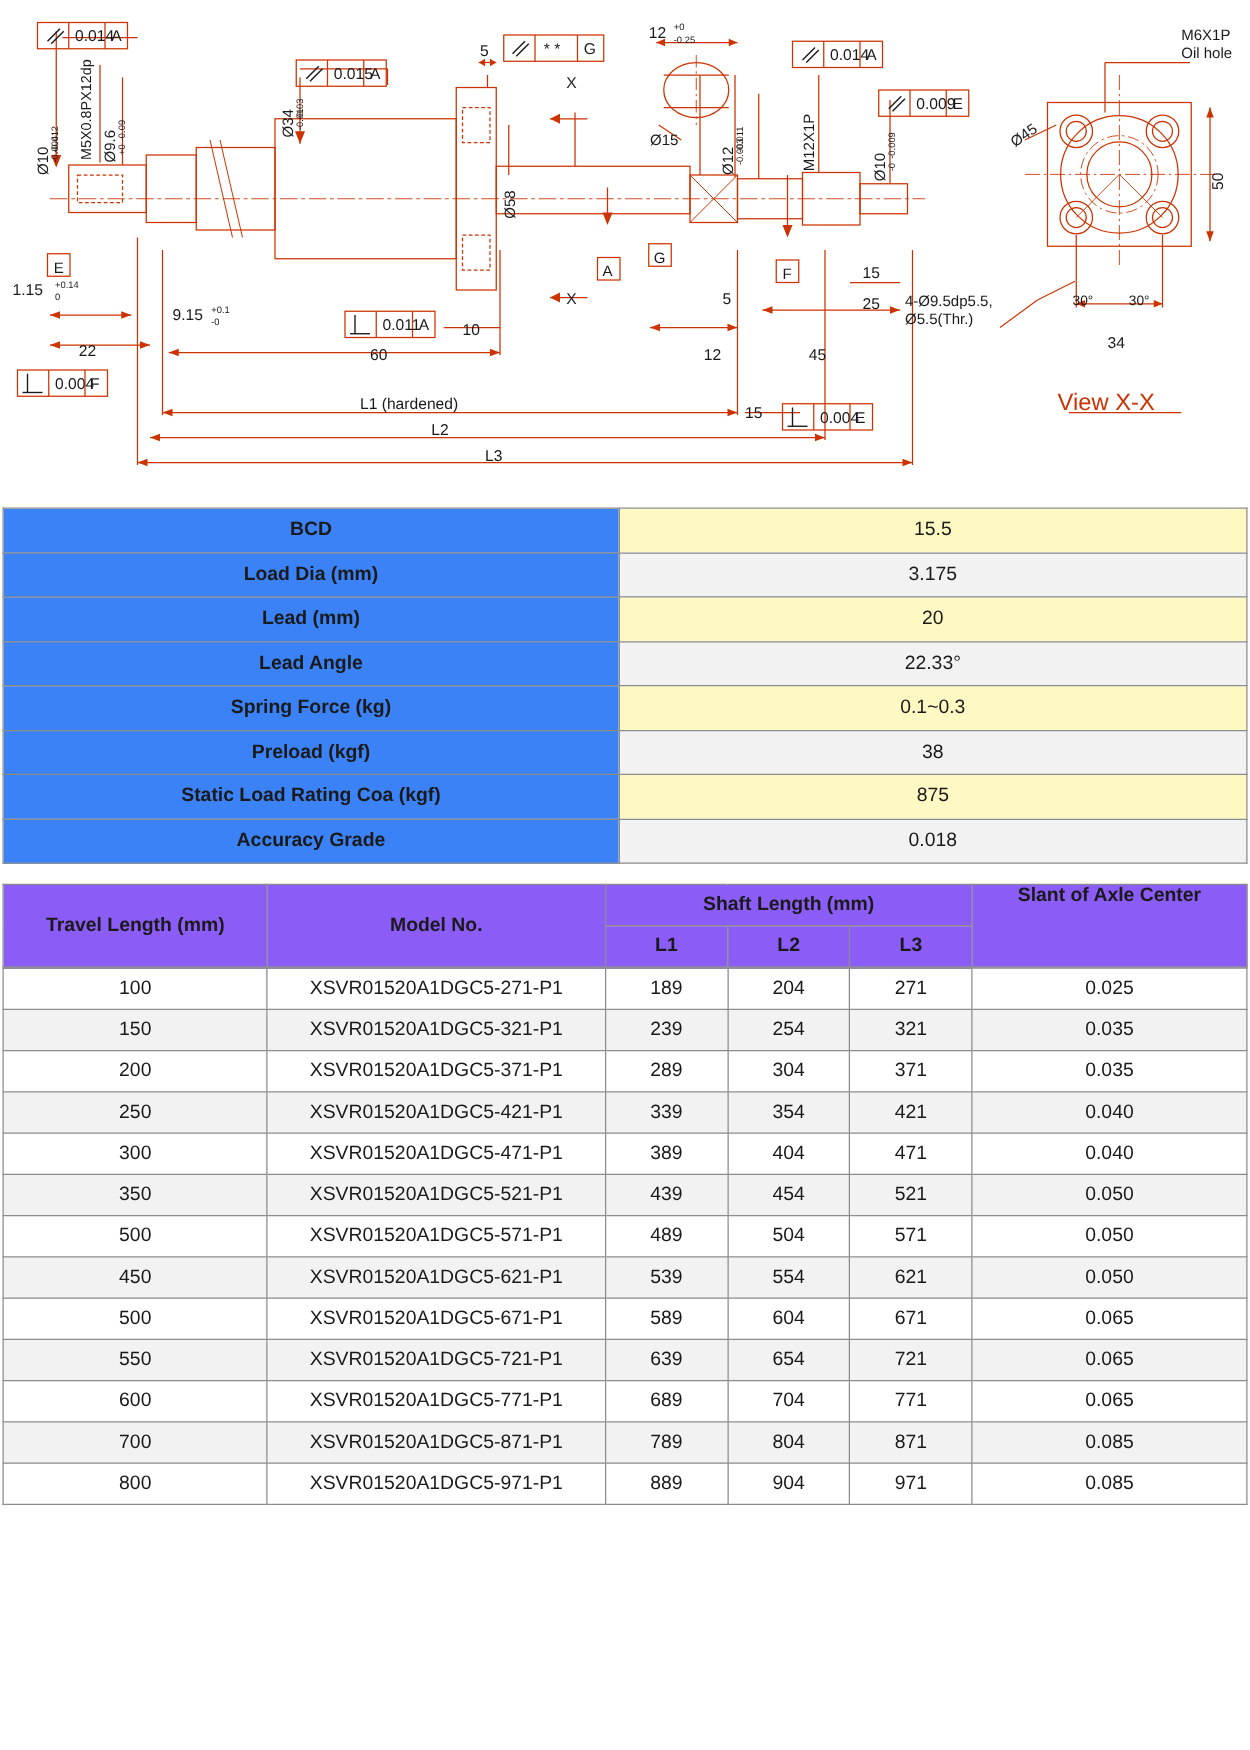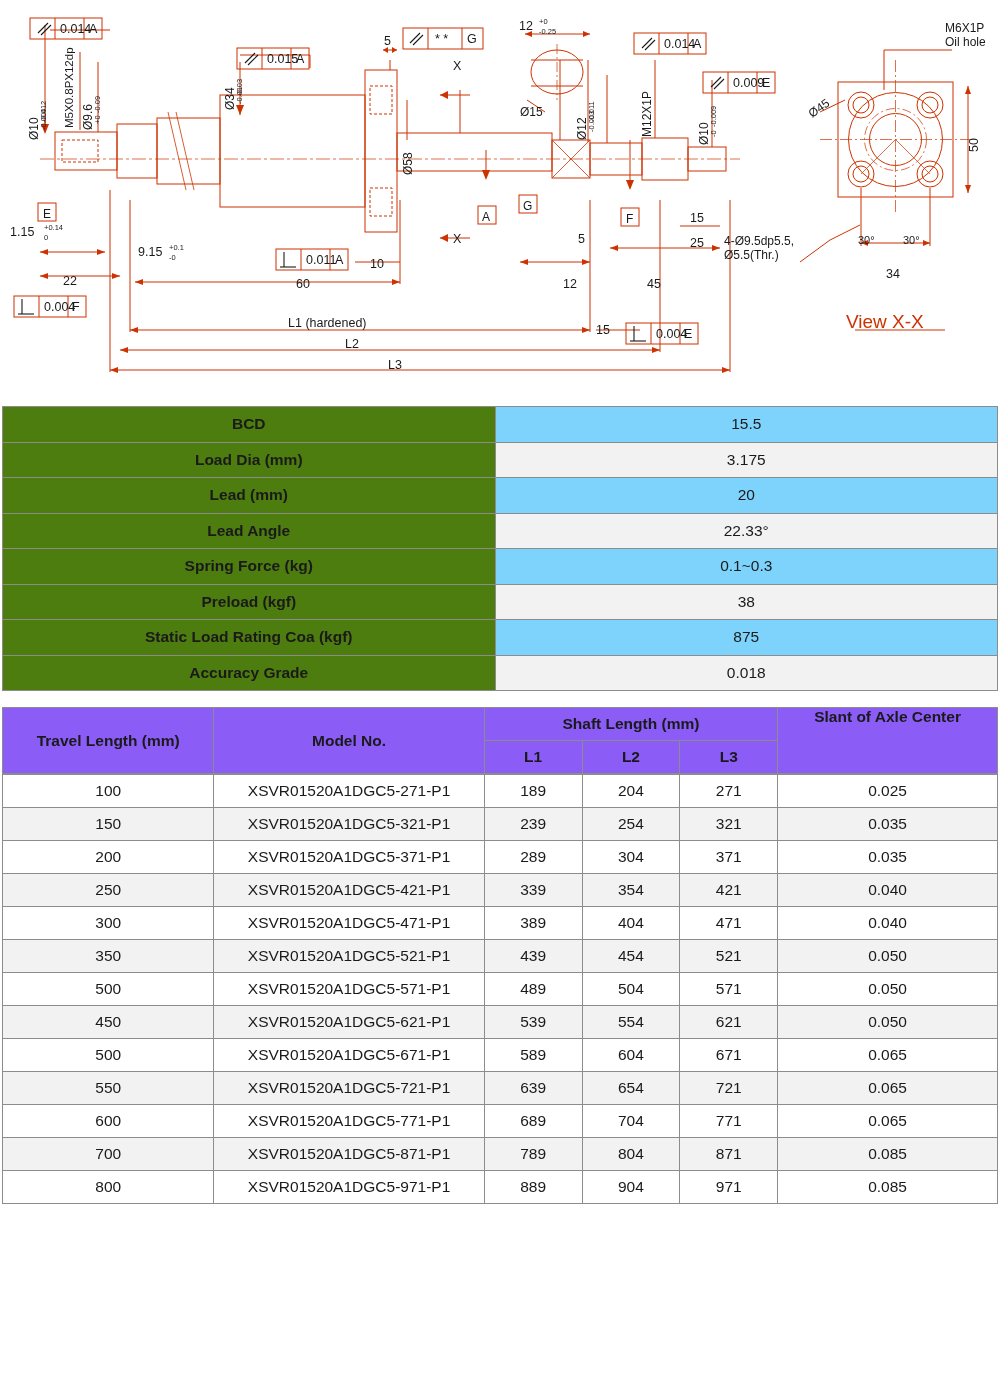--- a/index.html
+++ b/index.html
@@ -23,28 +23,28 @@
   table{border-collapse:collapse;width:996px;margin:0 auto;}
   .spec-table{margin-top:6px;}
   .spec-table td{
     border:1px solid #8c8c8c;
     height:34.5px;
     font-size:15.5px;
     text-align:center;
     padding:0;
   }
   .spec-table td.label{
-    background:#4d7c0f;
+    background:#3b82f6;
     font-weight:bold;
     width:492px;
     color:#1a1a1a;
   }
   .spec-table td.value{
     width:502px;
-    background:#7dd3fc;
+    background:#fef9c3;
   }
   .spec-table tr:nth-child(even) td.value{background:#f2f2f2;}
 
   .model-table{margin-top:16px;}
   .model-table th,.model-table td{
     border:1px solid #8c8c8c;
     font-size:15.5px;
     text-align:center;
     padding:0;
     height:32px;

